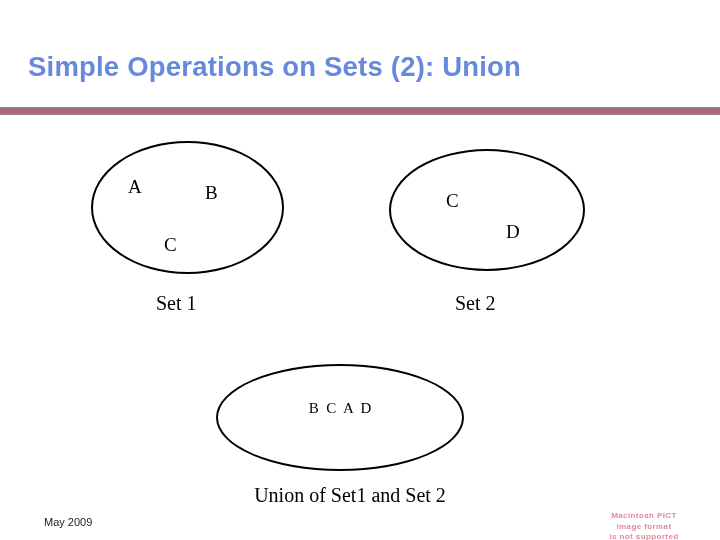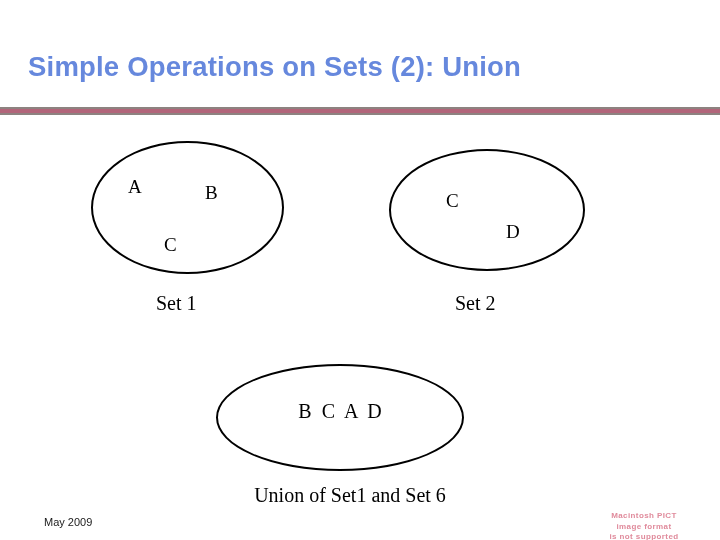--- a/index.html
+++ b/index.html
@@ -104,21 +104,21 @@
   #set2-member-c { left: 446px; top: 171px; }
   #set2-member-d { left: 506px; top: 202px; }
 
   #union-members {
     position: absolute;
     left: 216px;
     top: 381px;
     width: 248px;
     text-align: center;
     font-family: "Liberation Serif", serif;
-    font-size: 20px;
+    font-size: 15px;
     color: #000000;
     white-space: pre;
     line-height: 1;
   }
 
   
   .caption {
     position: absolute;
     font-family: "Liberation Serif", serif;
     font-size: 20px;
@@ -189,21 +189,21 @@
   <div id="set1-member-c" class="member">C</div>
   <div id="set1-caption" class="caption">Set 1</div>
 
   <div id="set2-ellipse" class="ellipse"></div>
   <div id="set2-member-c" class="member">C</div>
   <div id="set2-member-d" class="member">D</div>
   <div id="set2-caption" class="caption">Set 2</div>
 
   <div id="union-ellipse" class="ellipse"></div>
   <div id="union-members">B  C  A  D</div>
-  <div id="union-caption" class="caption">Union of Set1 and Set 6</div>
+  <div id="union-caption" class="caption">Union of Set1 and Set 2</div>
 
   <div id="footer-date" class="footer-text">May 2009</div>
 
   <div id="pict-placeholder">
     <span>Macintosh PICT</span>
     <span>image format</span>
     <span>is not supported</span>
   </div>
 
 </div>

